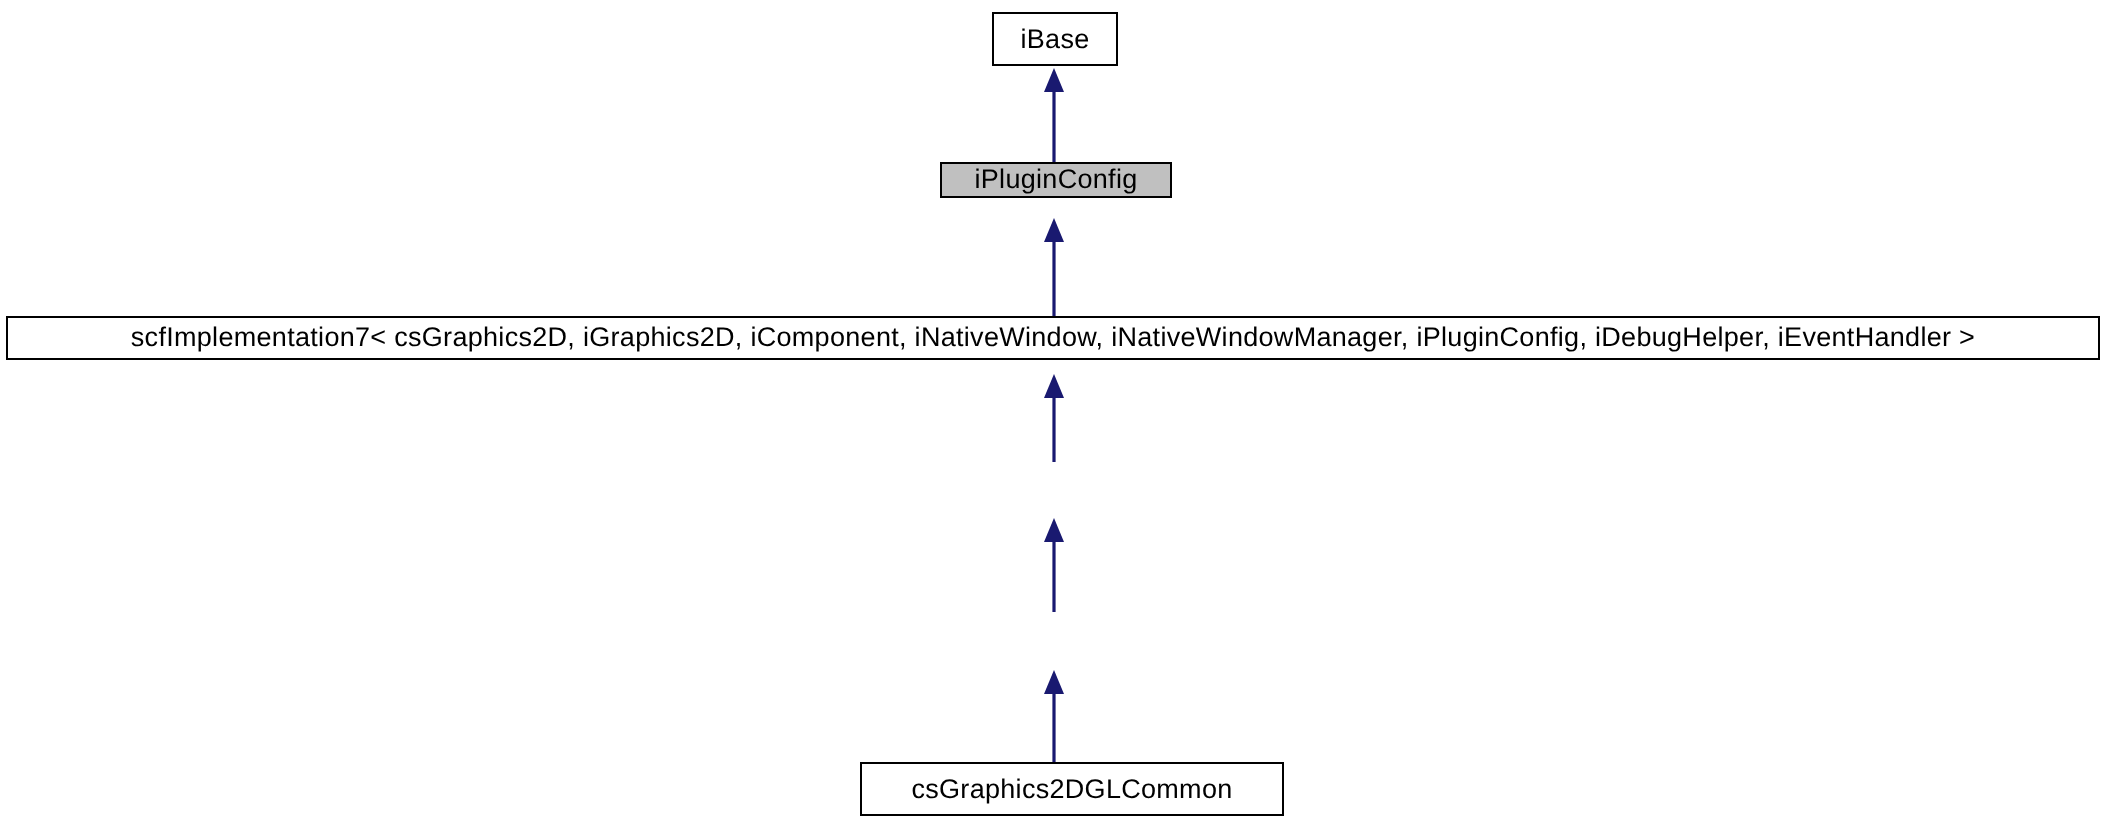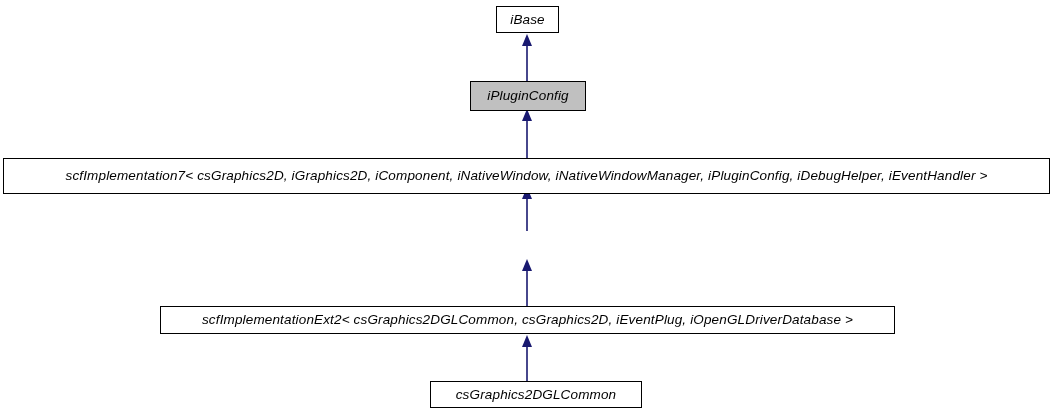--- a/index.html
+++ b/index.html
@@ -32,21 +32,20 @@
     border: 1px solid #000000;
     background: #ffffff;
     display: flex;
     align-items: center;
     justify-content: center;
     white-space: nowrap;
     font-size: 13.5px;
     line-height: 1;
     color: #000000;
     letter-spacing: 0.15px;
-    font-style: italic;
   }
   .node.highlight {
     background: #c0c0c0;
   }
   .node-label {
     display: block;
     padding: 0 8px;
   }
 </style>
 </head>
@@ -74,30 +73,27 @@
       <g>
         <line x1="527" y1="381" x2="527" y2="345" stroke="#191970" stroke-width="1.6"></line>
         <polygon points="527,335 522,347 532,347" fill="#191970"></polygon>
       </g>
     </svg>
 
   <div class="node" id="node-ibase" style="left: 496px; top: 6px; width: 63px; height: 27px;">
     <span class="node-label">iBase</span>
   </div>
 
-  <div class="node highlight" id="node-ipluginconfig" style="left: 470px; top: 81px; width: 116px; height: 30px;">
+  <div class="node highlight" id="node-ipluginconfig" style="left: 470px; top: 81px; width: 116px; height: 18px;">
     <span class="node-label">iPluginConfig</span>
   </div>
 
-  <div class="node" id="node-scfimplementation7" style="left: 3px; top: 158px; width: 1047px; height: 36px;">
+  <div class="node" id="node-scfimplementation7" style="left: 3px; top: 158px; width: 1047px; height: 22px;">
     <span class="node-label">scfImplementation7&lt; csGraphics2D, iGraphics2D, iComponent, iNativeWindow, iNativeWindowManager, iPluginConfig, iDebugHelper, iEventHandler &gt;</span>
   </div>
 
 
-  <div class="node" id="node-scfimplementationext2" style="left: 160px; top: 306px; width: 735px; height: 28px;">
-    <span class="node-label">scfImplementationExt2&lt; csGraphics2DGLCommon, csGraphics2D, iEventPlug, iOpenGLDriverDatabase &gt;</span>
-  </div>
 
   <div class="node" id="node-csgraphics2dglcommon" style="left: 430px; top: 381px; width: 212px; height: 27px;">
     <span class="node-label">csGraphics2DGLCommon</span>
   </div>
 
 </div>
 
 </body></html>

